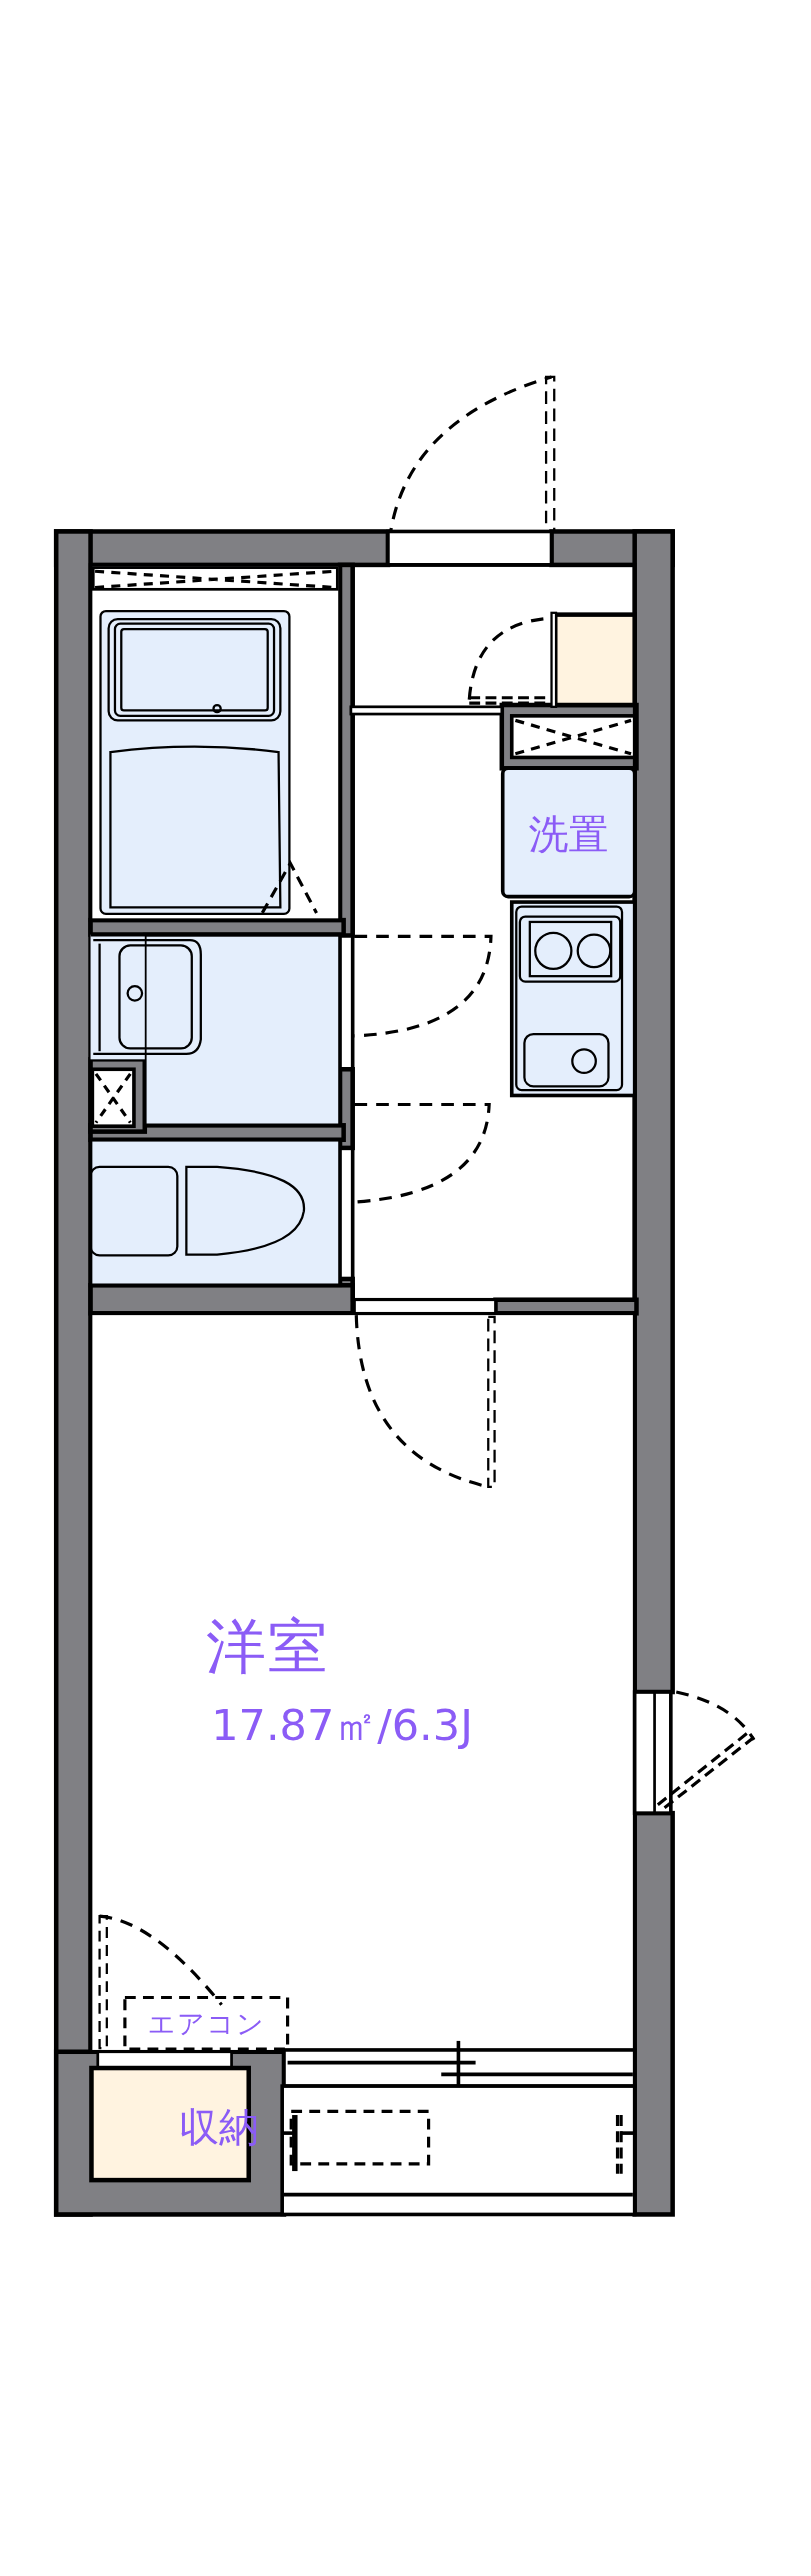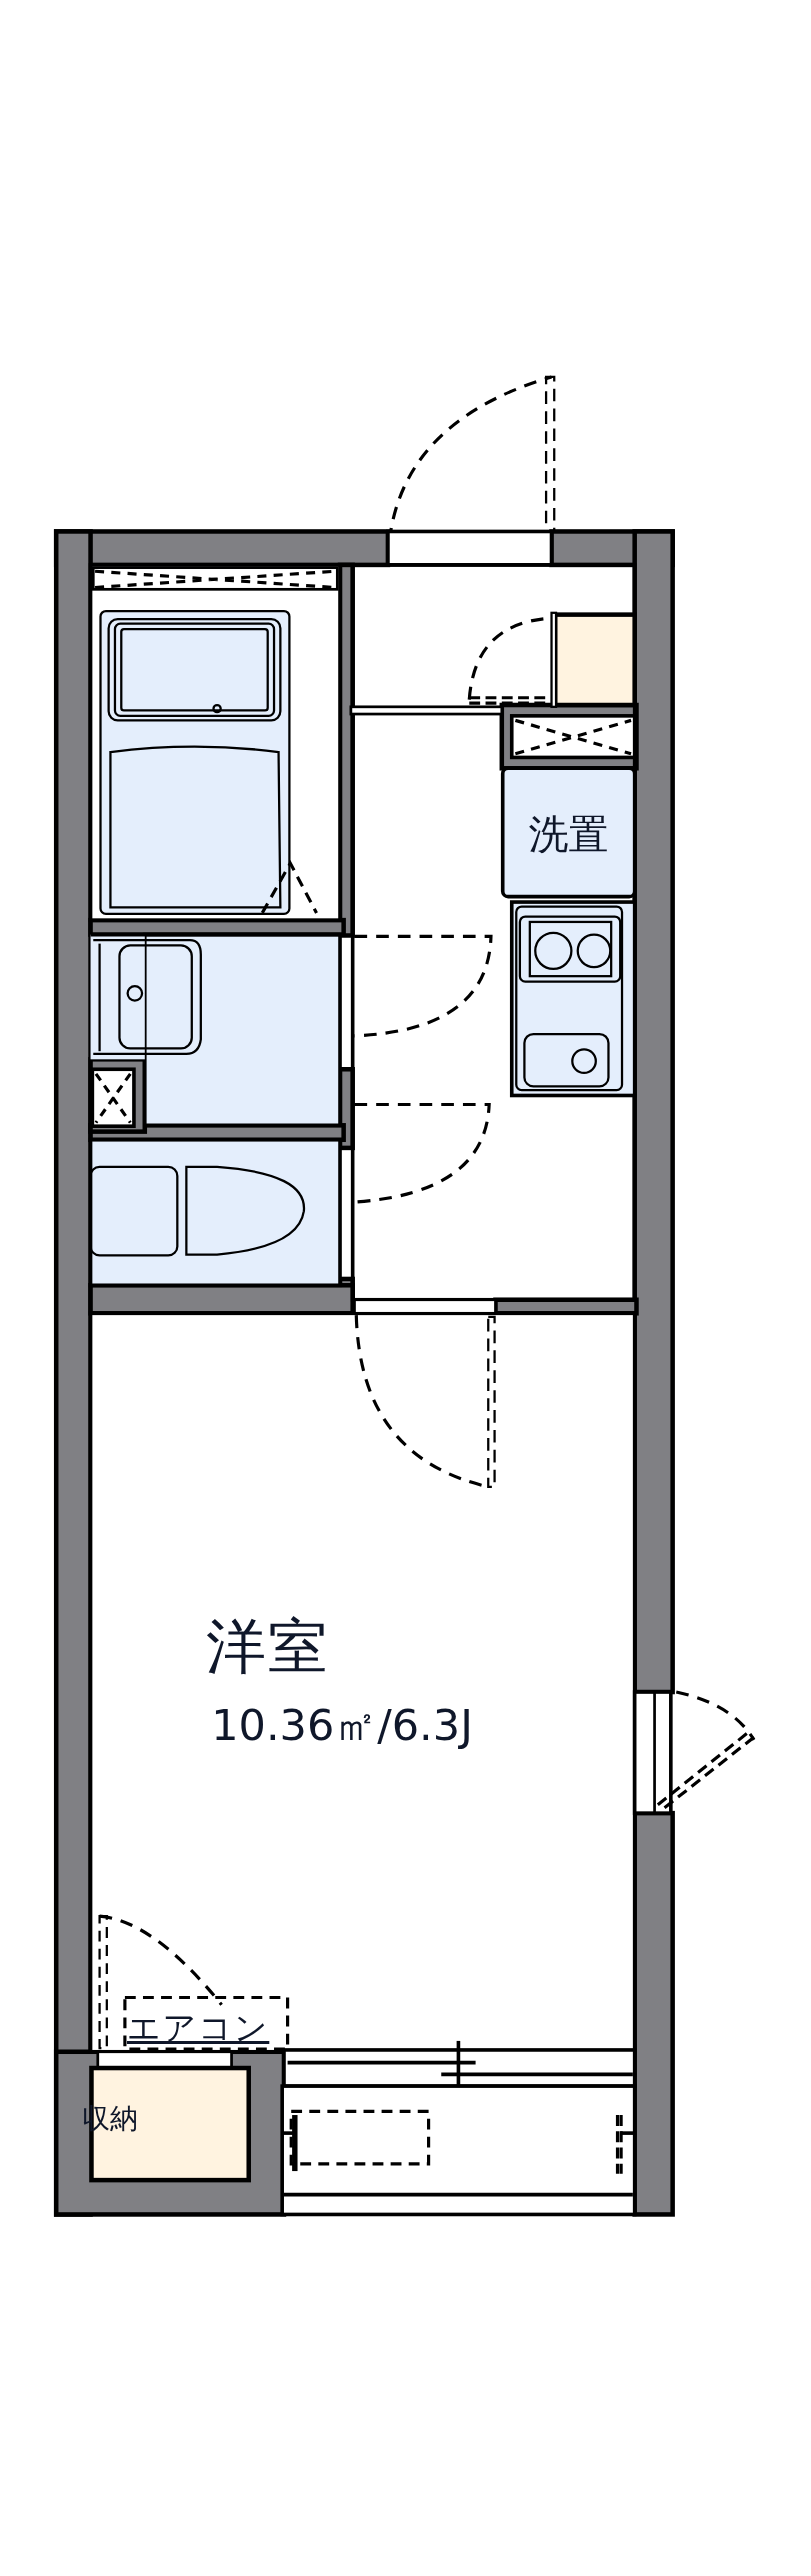--- a/index.html
+++ b/index.html
@@ -1,23 +1,23 @@
 <!DOCTYPE html>
 <html style="font-size:14.5px"><head>
 <meta charset="utf-8">
 <style>
   html, body { margin: 0; padding: 0; background: #ffffff; }
   body { width: 812px; height: 2576px; position: relative; overflow: hidden; font-family: "DejaVu Sans", sans-serif; }
   #plan { position: absolute; left: 0; top: 0; width: 812px; height: 2576px; }
-  .lbl { position: absolute; color: #0f172a; font-family: "DejaVu Sans", sans-serif; white-space: nowrap; }
+  .lbl { position: absolute; color: #8b5cf6; font-family: "DejaVu Sans", sans-serif; white-space: nowrap; }
   #room-name { left: 206px; width: 271px; top: 1607px; text-align: left; font-size: 60px; letter-spacing: 1.8px; }
   #room-area { left: 152px; width: 380px; top: 1697px; text-align: center; font-size: 43px; }
   #washer-label { left: 503px; width: 131px; top: 807px; text-align: center; font-size: 40px; }
-  #storage-label { left: 82px; width: 159px; top: 2100px; text-align: left; font-size: 28px; }
-  #aircon-label { left: 127px; width: 159px; top: 2006px; font-size: 33px; letter-spacing: 1.8px; text-decoration: underline; }
+  #storage-label { left: 100px; width: 159px; top: 2100px; text-align: right; font-size: 40px; }
+  #aircon-label { left: 127px; width: 159px; top: 2006px; text-align: center; font-size: 27px; letter-spacing: 1.8px; }
   svg .wall { fill: #808084; stroke: #000; stroke-width: 5; }
   svg .ln { stroke: #000; stroke-width: 4; fill: none; }
   svg .thin { stroke: #000; stroke-width: 2.5; fill: none; }
   svg .dash { stroke: #000; stroke-width: 3.5; fill: none; stroke-dasharray: 14 10; }
   svg .wet { fill: #e4eefc; }
   svg .cream { fill: #fff3e0; }
 </style>
 </head>
 <body>
 
@@ -182,17 +182,17 @@
     <path class="ln" d="M 314 2428 L 700 2428"></path>
     <rect class="dash" x="322" y="2336" width="152" height="58" style="stroke-dasharray:12 8"></rect>
     <path class="ln" d="M 326 2340 L 326 2402" style="stroke-width:6"></path>
     <path class="ln" d="M 312 2360 L 326 2360"></path>
     <path class="dash" d="M 683 2340 L 683 2405 M 687 2340 L 687 2405" style="stroke-dasharray:12 6"></path>
     <path class="ln" d="M 686 2360 L 702 2360"></path>
   </g>
 </svg>
 
 <div id="room-name" class="lbl">洋室</div>
-<div id="room-area" class="lbl">10.36㎡/6.3J</div>
+<div id="room-area" class="lbl">17.87㎡/6.3J</div>
 <div id="washer-label" class="lbl">洗置</div>
 <div id="storage-label" class="lbl">収納</div>
 <div id="aircon-label" class="lbl">エアコン</div>
 
 
 </body></html>

